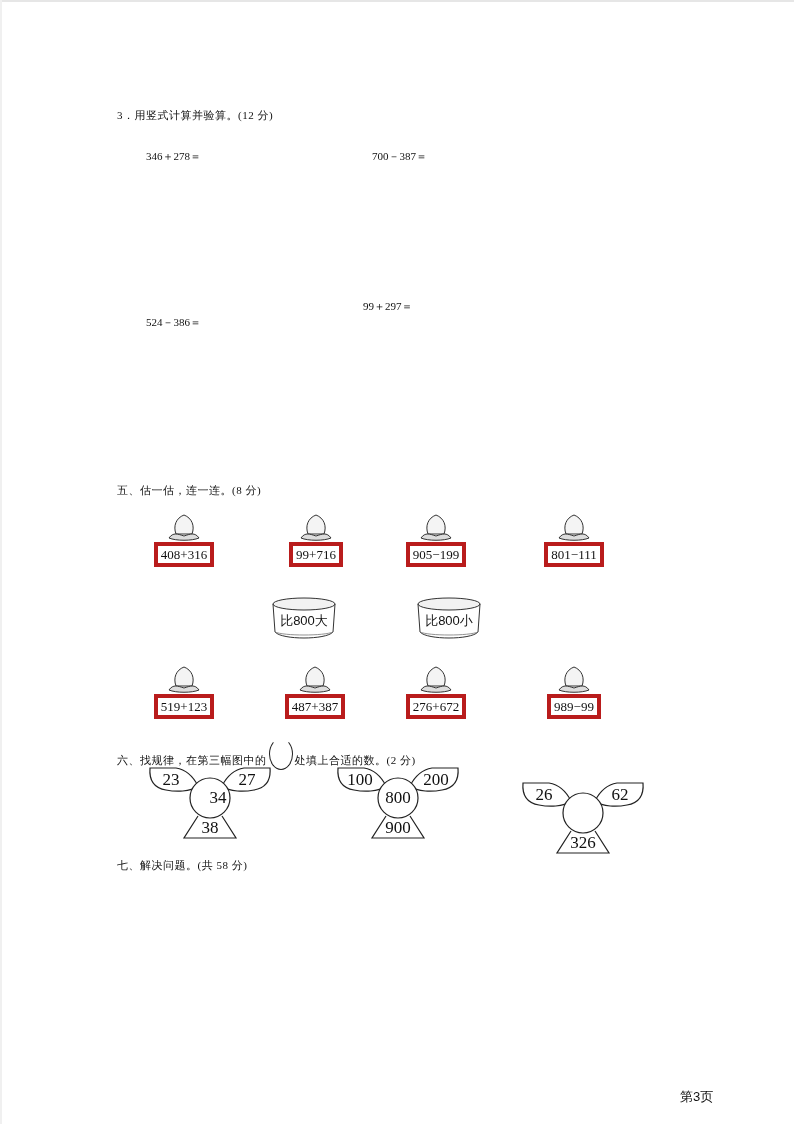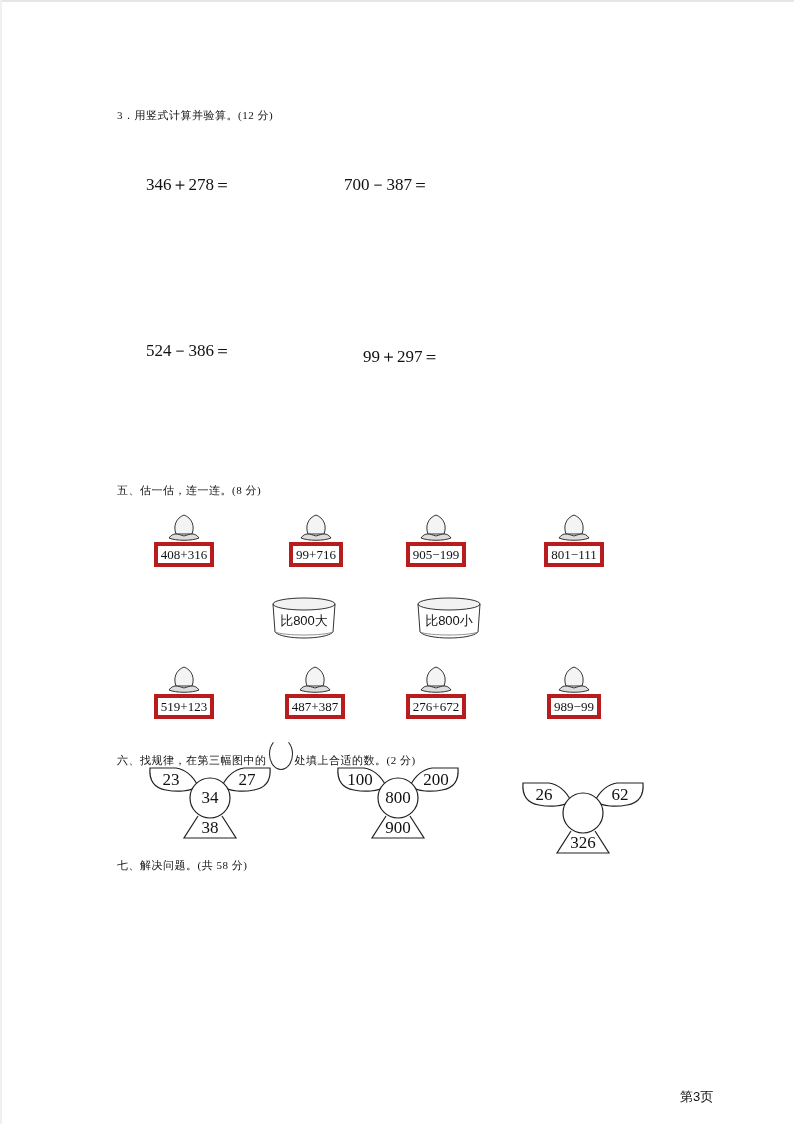--- a/index.html
+++ b/index.html
@@ -5,21 +5,21 @@
     html, body { margin: 0; padding: 0; background: #ffffff; }
     body {
       width: 794px; height: 1124px; position: relative; overflow: hidden;
       font-family: "Liberation Serif", "DejaVu Serif", serif;
       color: #111;
     }
     .page-edge-top { position: absolute; left: 0; top: 0; width: 794px; height: 2px; background: #e6e6e6; }
     .page-edge-left { position: absolute; left: 0; top: 0; width: 2px; height: 1124px; background: #f0f0f0; }
     .abs { position: absolute; white-space: nowrap; }
     .heading { font-size: 11px; letter-spacing: 0.5px; }
-    .expr { font-size: 17px; margin-top: 24px; }
+    .expr { font-size: 11px; }
     .peach-card { position: absolute; width: 64px; text-align: center; }
     .peach-card svg { display: block; margin: 0 auto; }
     .peach-box {
       display: inline-block; border: 4px solid #b91c1c; padding: 0 3px;
       font-size: 13px; line-height: 17px; background: #fff;
       font-family: "Liberation Serif", serif;
     }
     .basket { position: absolute; width: 68px; height: 46px; }
     .basket .label {
       position: absolute; left: 0; top: 16px; width: 68px; text-align: center;
@@ -36,23 +36,23 @@
     }
   </style>
 </head>
 <body>
 
 <div class="page-edge-top"></div>
 <div class="page-edge-left"></div>
 
 <div class="abs heading" style="left:117px; top:108px;">3．用竖式计算并验算。(12 分)</div>
 <div class="abs expr" style="left:146px; top:149px;">346＋278＝</div>
-<div class="abs expr" style="left:344px; top:149px;">700－387＝</div>
+<div class="abs expr" style="left:372px; top:149px;">700－387＝</div>
 <div class="abs expr" style="left:146px; top:315px;">524－386＝</div>
-<div class="abs expr" style="left:363px; top:321px;">99＋297＝</div>
+<div class="abs expr" style="left:363px; top:299px;">99＋297＝</div>
 
 <div class="abs heading" style="left:117px; top:483px;">五、估一估，连一连。(8 分)</div>
 
 <div class="peach-card" style="left:152px; top:512px;">
   <svg width="40" height="30" viewBox="0 0 40 30">
     <path d="M20 3 C12 6 9 14 12 22 L28 22 C31 14 28 6 20 3 Z" fill="#f4f4f4" stroke="#333" stroke-width="1"></path>
     <path d="M5 26 C9 20 14 22 20 24 C26 22 31 20 35 26 C28 29 12 29 5 26 Z" fill="#ddd" stroke="#333" stroke-width="1"></path>
   </svg>
   <span class="peach-box">408+316</span>
 </div>
@@ -130,21 +130,21 @@
 
 <div class="flower" style="left:146px; top:764px;">
   <svg width="130" height="80" viewBox="0 0 130 80">
     <path d="M4 4 L30 4 C42 6 48 14 52 22 C44 28 30 28 20 26 C8 24 3 16 4 4 Z" fill="none" stroke="#222" stroke-width="1.2"></path>
     <path d="M124 4 L98 4 C86 6 80 14 76 22 C84 28 98 28 108 26 C120 24 125 16 124 4 Z" fill="none" stroke="#222" stroke-width="1.2"></path>
     <circle cx="64" cy="34" r="20" fill="#fff" stroke="#222" stroke-width="1.2"></circle>
     <path d="M52 52 L38 74 L90 74 L76 52" fill="none" stroke="#222" stroke-width="1.2"></path>
   </svg>
   <div class="num" style="left:8px; top:6px; width:34px;">23</div>
   <div class="num" style="left:84px; top:6px; width:34px;">27</div>
-  <div class="num" style="left:36px; top:24px; width:40px;padding-left:8px;">34</div>
+  <div class="num" style="left:44px; top:24px; width:40px;padding-left:8px;">34</div>
   <div class="num" style="left:44px; top:54px; width:40px;">38</div>
 </div>
 
 <div class="flower" style="left:334px; top:764px;">
   <svg width="130" height="80" viewBox="0 0 130 80">
     <path d="M4 4 L30 4 C42 6 48 14 52 22 C44 28 30 28 20 26 C8 24 3 16 4 4 Z" fill="none" stroke="#222" stroke-width="1.2"></path>
     <path d="M124 4 L98 4 C86 6 80 14 76 22 C84 28 98 28 108 26 C120 24 125 16 124 4 Z" fill="none" stroke="#222" stroke-width="1.2"></path>
     <circle cx="64" cy="34" r="20" fill="#fff" stroke="#222" stroke-width="1.2"></circle>
     <path d="M52 52 L38 74 L90 74 L76 52" fill="none" stroke="#222" stroke-width="1.2"></path>
   </svg>

